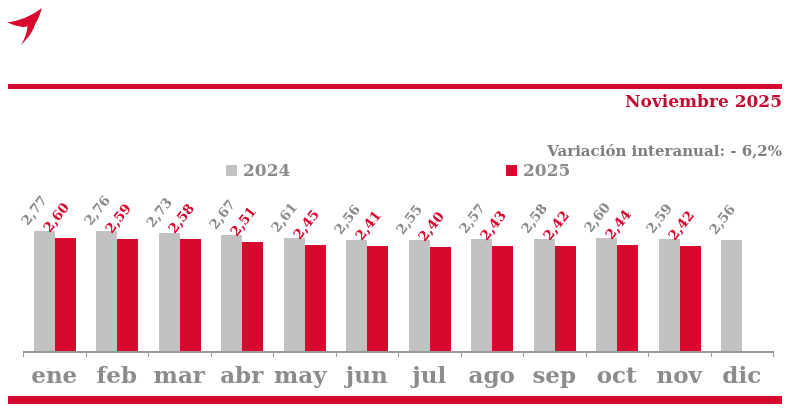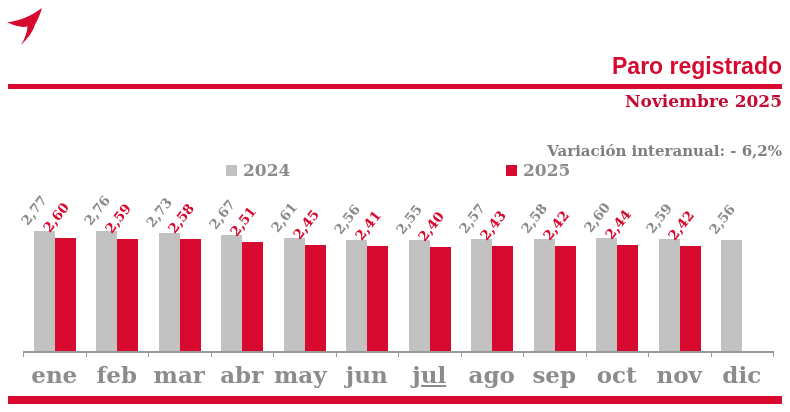--- a/index.html
+++ b/index.html
@@ -54,21 +54,20 @@
 <body>
 
 <div class="page">
 
   <div class="brand">
     <svg class="brand-icon" viewBox="0 0 36 36">
       <path d="M34 1 C23 9, 12 13.5, 1 14.5 C9 18.5, 15.5 19.5, 20.5 18.5 C19.5 25.5, 17.5 31, 14 36 C20.5 30, 25.5 23.5, 27.5 16.5 C30.5 11.5, 32.5 6.5, 34 1 Z" fill="#d8092e"></path>
     </svg>
   </div>
 
-  <div class="page-title">Paro registrado</div>
   <div class="rule-top"></div>
   <div class="period">Noviembre 2025</div>
   <div class="annotation">Variación interanual: - 6,2%</div>
 
   <div class="chart" id="chart">
       <div class="legend-item" style="left: 226px;">
         <span class="legend-sq" style="background: rgb(194, 194, 194);"></span>
         <span class="legend-lbl">2024</span>
       </div>
       <div class="legend-item" style="left: 506px;">
@@ -116,21 +115,21 @@
       <div class="month-label" style="left: 269px; width: 62.5px;">may</div>
       <div class="bar" style="left: 346px; top: 240px; width: 21px; height: 111px; background: rgb(194, 194, 194);"></div>
       <div class="val-label" style="left: 343px; bottom: 175px; color: rgb(138, 138, 138);">2,56</div>
       <div class="bar" style="left: 367px; top: 246px; width: 21px; height: 105px; background: rgb(216, 9, 46);"></div>
       <div class="val-label" style="left: 364px; bottom: 169px; color: rgb(216, 9, 46);">2,41</div>
       <div class="month-label" style="left: 335.5px; width: 62.5px;">jun</div>
       <div class="bar" style="left: 409px; top: 240px; width: 21px; height: 111px; background: rgb(194, 194, 194);"></div>
       <div class="val-label" style="left: 405px; bottom: 175px; color: rgb(138, 138, 138);">2,55</div>
       <div class="bar" style="left: 430px; top: 247px; width: 21px; height: 104px; background: rgb(216, 9, 46);"></div>
       <div class="val-label" style="left: 427px; bottom: 168px; color: rgb(216, 9, 46);">2,40</div>
-      <div class="month-label" style="left: 398px; width: 62.5px; text-decoration: underline;">jul</div>
+      <div class="month-label" style="left: 398px; width: 62.5px;">jul</div>
       <div class="bar" style="left: 471px; top: 239px; width: 21px; height: 112px; background: rgb(194, 194, 194);"></div>
       <div class="val-label" style="left: 468px; bottom: 176px; color: rgb(138, 138, 138);">2,57</div>
       <div class="bar" style="left: 492px; top: 246px; width: 21px; height: 105px; background: rgb(216, 9, 46);"></div>
       <div class="val-label" style="left: 489px; bottom: 169px; color: rgb(216, 9, 46);">2,43</div>
       <div class="month-label" style="left: 460.5px; width: 62.5px;">ago</div>
       <div class="bar" style="left: 534px; top: 239px; width: 21px; height: 112px; background: rgb(194, 194, 194);"></div>
       <div class="val-label" style="left: 530px; bottom: 176px; color: rgb(138, 138, 138);">2,58</div>
       <div class="bar" style="left: 555px; top: 246px; width: 21px; height: 105px; background: rgb(216, 9, 46);"></div>
       <div class="val-label" style="left: 552px; bottom: 169px; color: rgb(216, 9, 46);">2,42</div>
       <div class="month-label" style="left: 523px; width: 62.5px;">sep</div>

